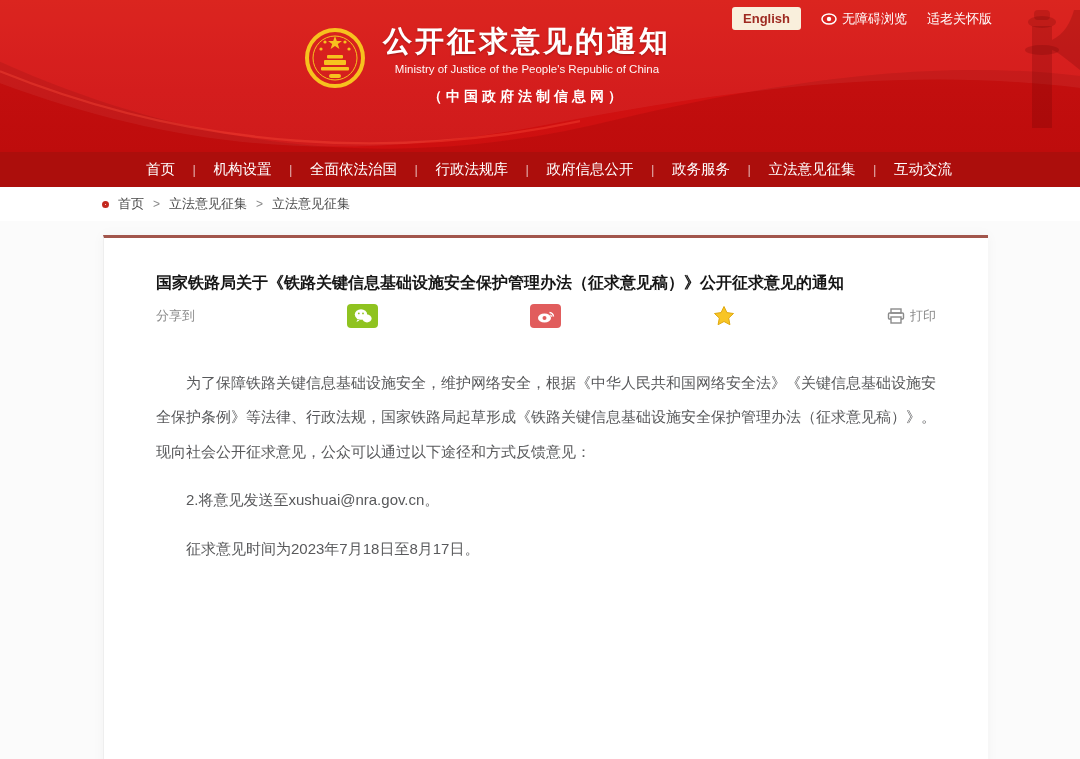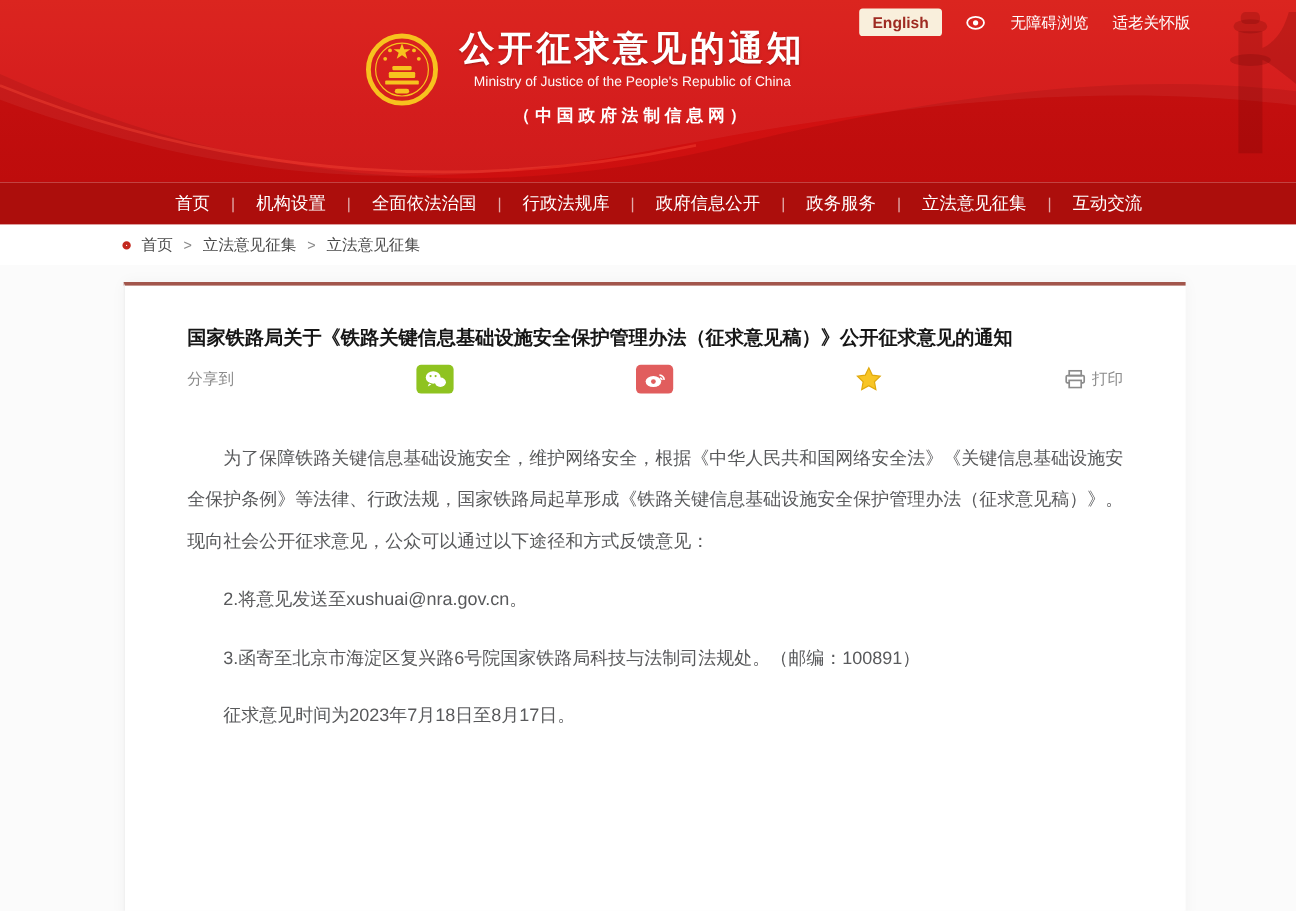--- a/index.html
+++ b/index.html
@@ -24,21 +24,21 @@
     position: absolute; top: 7px; right: 88px;
     display: flex; align-items: center; gap: 20px;
     color: #fff; font-size: 13px; z-index: 5;
   }
   .english-btn {
     background: #f9efdc; color: #9e2a21; font-weight: bold;
     font-size: 13px; padding: 4px 11px; border: none; border-radius: 3px;
     cursor: pointer; font-family: inherit;
   }
   .topbar-link {
-    display: flex; align-items: center; gap: 21px;
+    display: flex; align-items: center; gap: 5px;
     color: #fff; text-decoration: none; cursor: pointer;
   }
 
   .masthead {
     position: absolute; left: 303px; top: 26px;
     display: flex; gap: 16px; align-items: flex-start; z-index: 4;
     cursor: pointer;
   }
   .masthead-text { display: flex; flex-direction: column; align-items: center; }
   .masthead-title {
@@ -237,19 +237,18 @@
           <rect x="1.5" y="5" width="15" height="6" rx="1" fill="none" stroke="#8b8b8b" stroke-width="1.4"></rect>
           <rect x="4" y="9" width="10" height="6" fill="#fff" stroke="#8b8b8b" stroke-width="1.4"></rect>
         </svg>
         <span>打印</span>
       </button>
     </div>
 
     <div class="article-body">
       <p>为了保障铁路关键信息基础设施安全，维护网络安全，根据《中华人民共和国网络安全法》《关键信息基础设施安全保护条例》等法律、行政法规，国家铁路局起草形成《铁路关键信息基础设施安全保护管理办法（征求意见稿）》。现向社会公开征求意见，公众可以通过以下途径和方式反馈意见：</p>
       <p>2.将意见发送至xushuai@nra.gov.cn。</p>
-      <p>3.函寄至北京市海淀区复兴路6号院国家铁路局科技与法制司法规处。（邮编：100891）</p>
       <p>征求意见时间为2023年7月18日至8月17日。</p>
 
     </div>
   </main>
 
 </div>
 
 </body></html>

